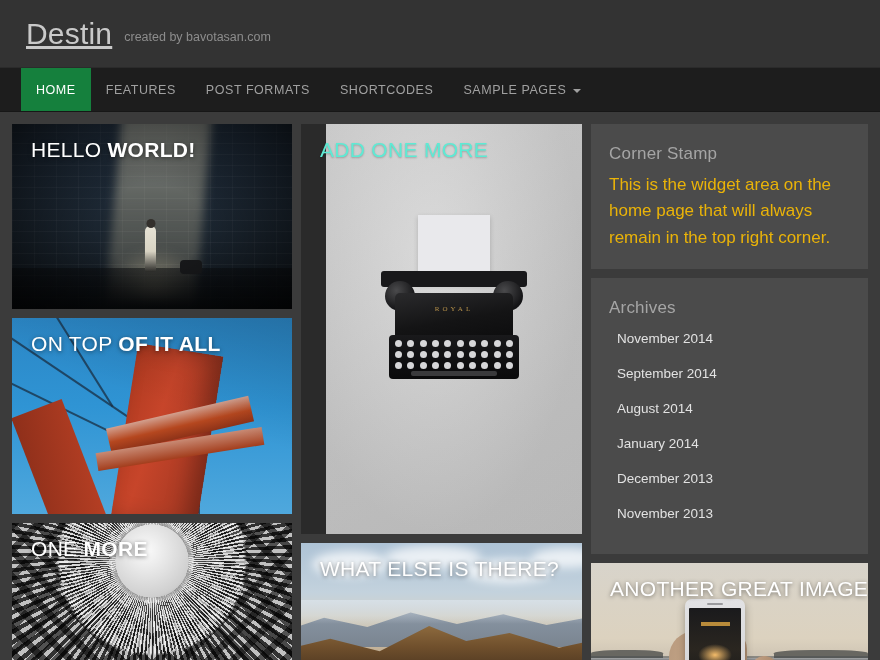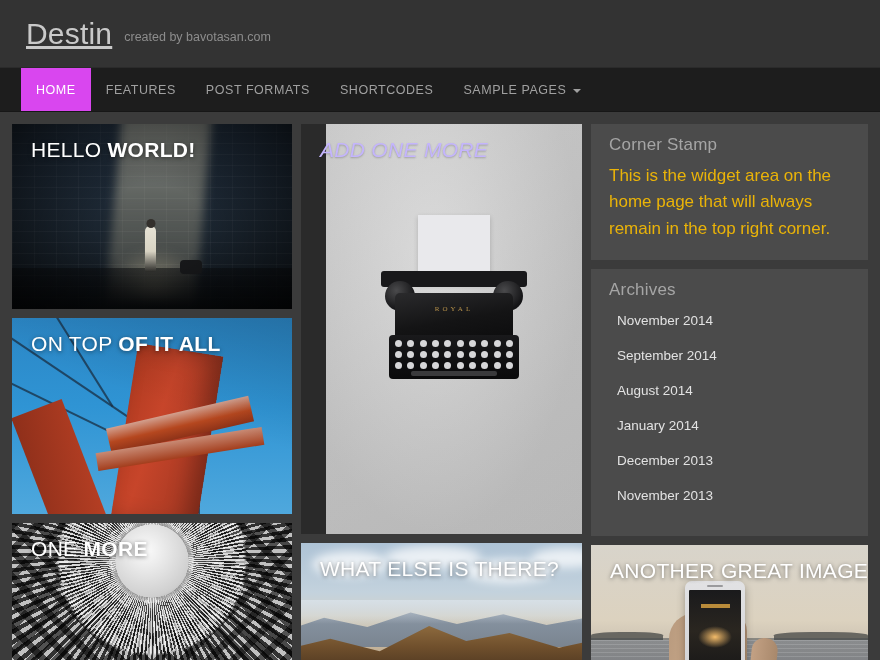--- a/index.html
+++ b/index.html
@@ -55,21 +55,21 @@
     padding: 0 15px;
     font-size: 12.5px;
     letter-spacing: 0.55px;
     color: #a0a0a0;
     text-transform: uppercase;
     cursor: pointer;
     user-select: none;
     white-space: nowrap;
   }
   .nav-item.active {
-    background: #d946ef;
+    background: #15803d;
     color: #ffffff;
   }
   .caret {
     display: inline-block;
     margin-left: 7px;
     width: 0; height: 0;
     border-left: 4px solid transparent;
     border-right: 4px solid transparent;
     border-top: 4px solid #a0a0a0;
     position: relative;
@@ -105,23 +105,22 @@
     font-weight: 300;
     letter-spacing: 0.3px;
     line-height: 1.15;
     text-shadow: 0 1px 3px rgba(0,0,0,.45);
     z-index: 4;
     white-space: nowrap;
   }
   .card-title b { font-weight: 700; }
   .card-title.dark { color: #ffffff; text-shadow: 0 1px 4px rgba(0,0,0,.5); }
   .card-title.on-light {
-    color: #c4b5fd;
+    color: #5eead4;
     text-shadow: 0 1px 2px rgba(0,0,0,.25);
-    font-style: italic;
   }
   .photo { position: absolute; inset: 0; overflow: hidden; }
 
   
   .ph-alley { background: #1b2630; }
   .ph-alley .wall {
     position: absolute; inset: 0;
     background:
       repeating-linear-gradient(0deg, rgba(255,255,255,.045) 0 1px, transparent 1px 11px),
       repeating-linear-gradient(90deg, rgba(255,255,255,.035) 0 1px, transparent 1px 22px),
@@ -370,21 +369,21 @@
     border: 1px solid #a9a9ac;
   }
   .ph-phone .speaker {
     position: absolute; left: 50%; top: 4px; transform: translateX(-50%);
     width: 16px; height: 2px; border-radius: 1px; background: #9a9a9d;
   }
 
   
   .widget {
     background: #4b4b4b;
-    padding: 11px 18px 18px 18px;
+    padding: 20px 18px 18px 18px;
   }
   .widget-title {
     font-size: 17px;
     font-weight: 400;
     color: #a5a5a5;
     margin-bottom: 8px;
     letter-spacing: .2px;
   }
   .widget-text {
     font-size: 17px;

